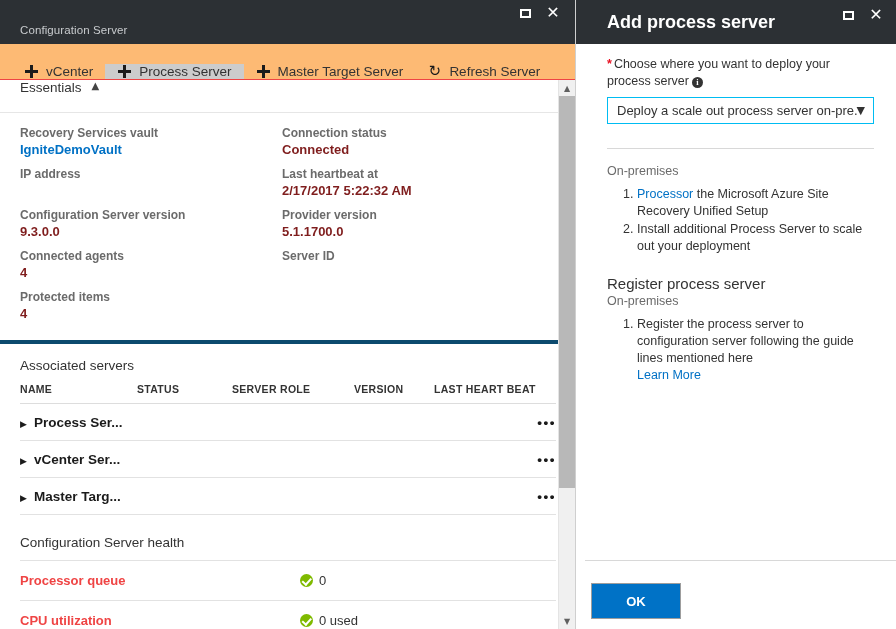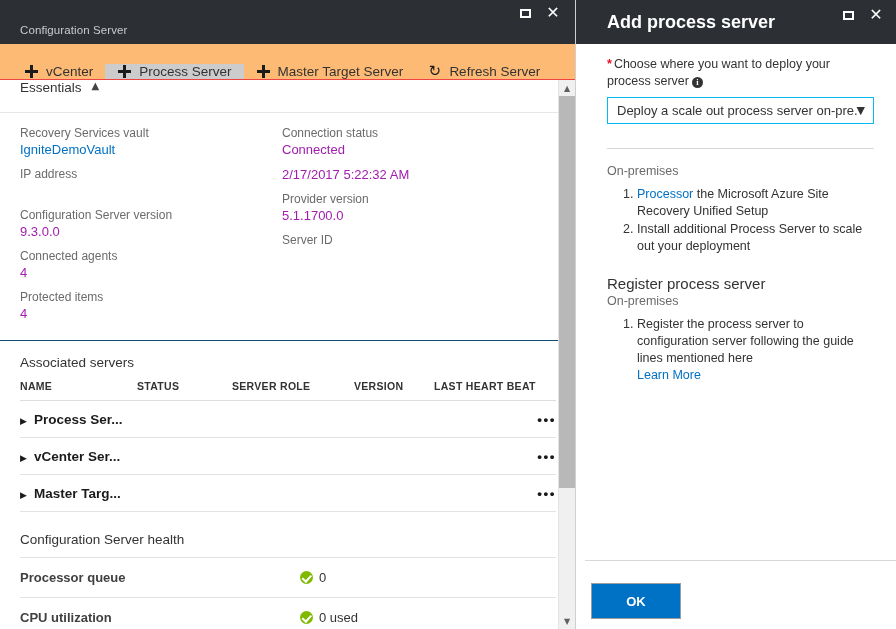--- a/index.html
+++ b/index.html
@@ -127,32 +127,33 @@
   .chevron-up {
     margin-left: 10px;
     font-size: 10px;
     color: #444;
     font-family: "DejaVu Sans", sans-serif;
   }
 
   .essentials-grid {
     display: flex;
     padding: 12px 0 10px 20px;
-    border-bottom: 1px solid #0c4a6e;
+    border-bottom: 4px solid #0c4a6e;
+    font-weight: bold;
   }
   .ess-col { width: 262px; }
   .ess-item { margin-bottom: 8px; }
   .ess-key {
     font-size: 12px;
     color: #6b6b6b;
     line-height: 16px;
   }
   .ess-val {
     font-size: 13px;
-    color: #a21caf;
+    color: #7f1d1d;
     line-height: 17px;
     min-height: 17px;
   }
   .ess-val.link { color: #0071c5; cursor: pointer; }
 
   
   .sub-title {
     font-size: 13.5px;
     color: #333;
     padding: 14px 0 10px 20px;
@@ -208,21 +209,21 @@
     margin-left: 20px;
     border-collapse: collapse;
     table-layout: fixed;
   }
   table.health td {
     font-size: 13px;
     padding: 12px 0;
     border-top: 1px solid #e2e2e2;
   }
   table.health tr:last-child td { border-bottom: 1px solid #e2e2e2; }
-  td.h-name { font-weight: bold; color: #404040; padding-left: 8px; }
+  td.h-name { font-weight: bold; color: #ef4444; padding-left: 8px; }
   td.h-val { color: #333; }
   .ok-badge {
     display: inline-block;
     width: 13px; height: 13px;
     border-radius: 50%;
     background: #7fba00;
     position: relative;
     vertical-align: -2px;
     margin-right: 6px;
   }
@@ -480,20 +481,21 @@
         <div class="ess-key">Protected items</div>
         <div class="ess-val">4</div>
       </div>
     </div>
     <div class="ess-col">
       <div class="ess-item">
         <div class="ess-key">Connection status</div>
         <div class="ess-val">Connected</div>
       </div>
       <div class="ess-item">
+        <div class="ess-key">Last heartbeat at</div>
         <div class="ess-val">2/17/2017 5:22:32 AM</div>
       </div>
       <div class="ess-item">
         <div class="ess-key">Provider version</div>
         <div class="ess-val">5.1.1700.0</div>
       </div>
       <div class="ess-item">
         <div class="ess-key">Server ID</div>
         <div class="ess-val"></div>
       </div>

